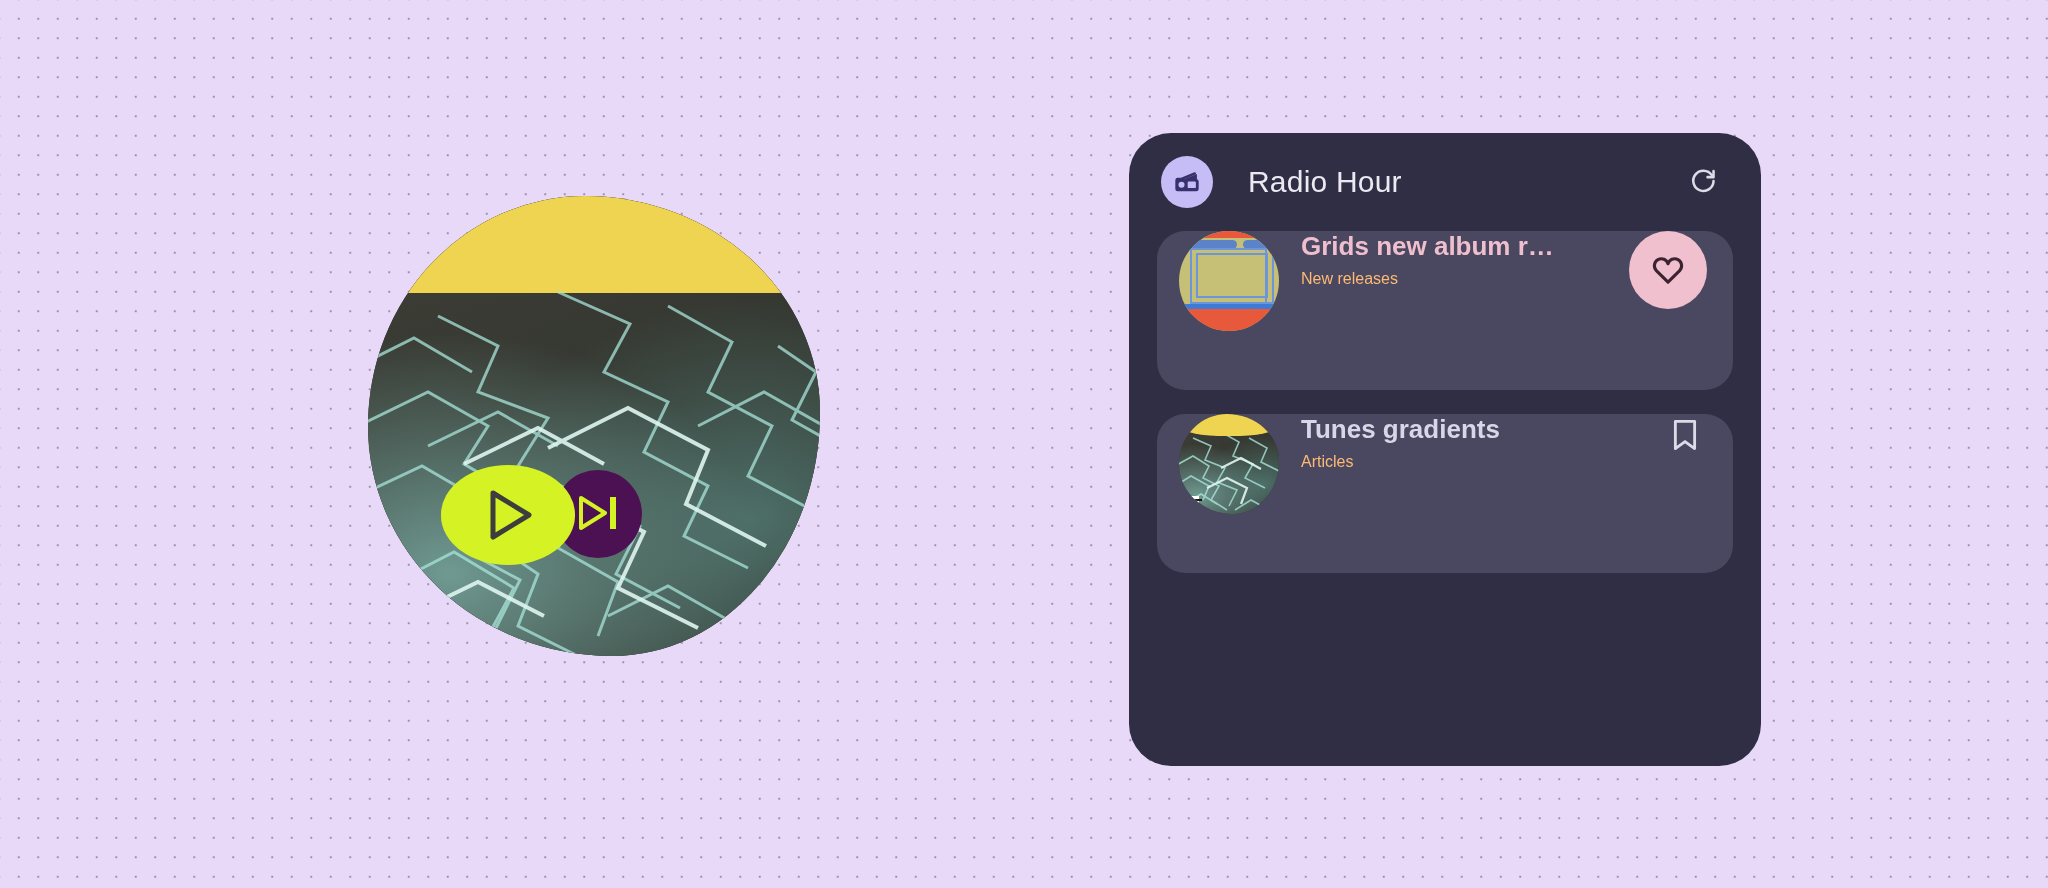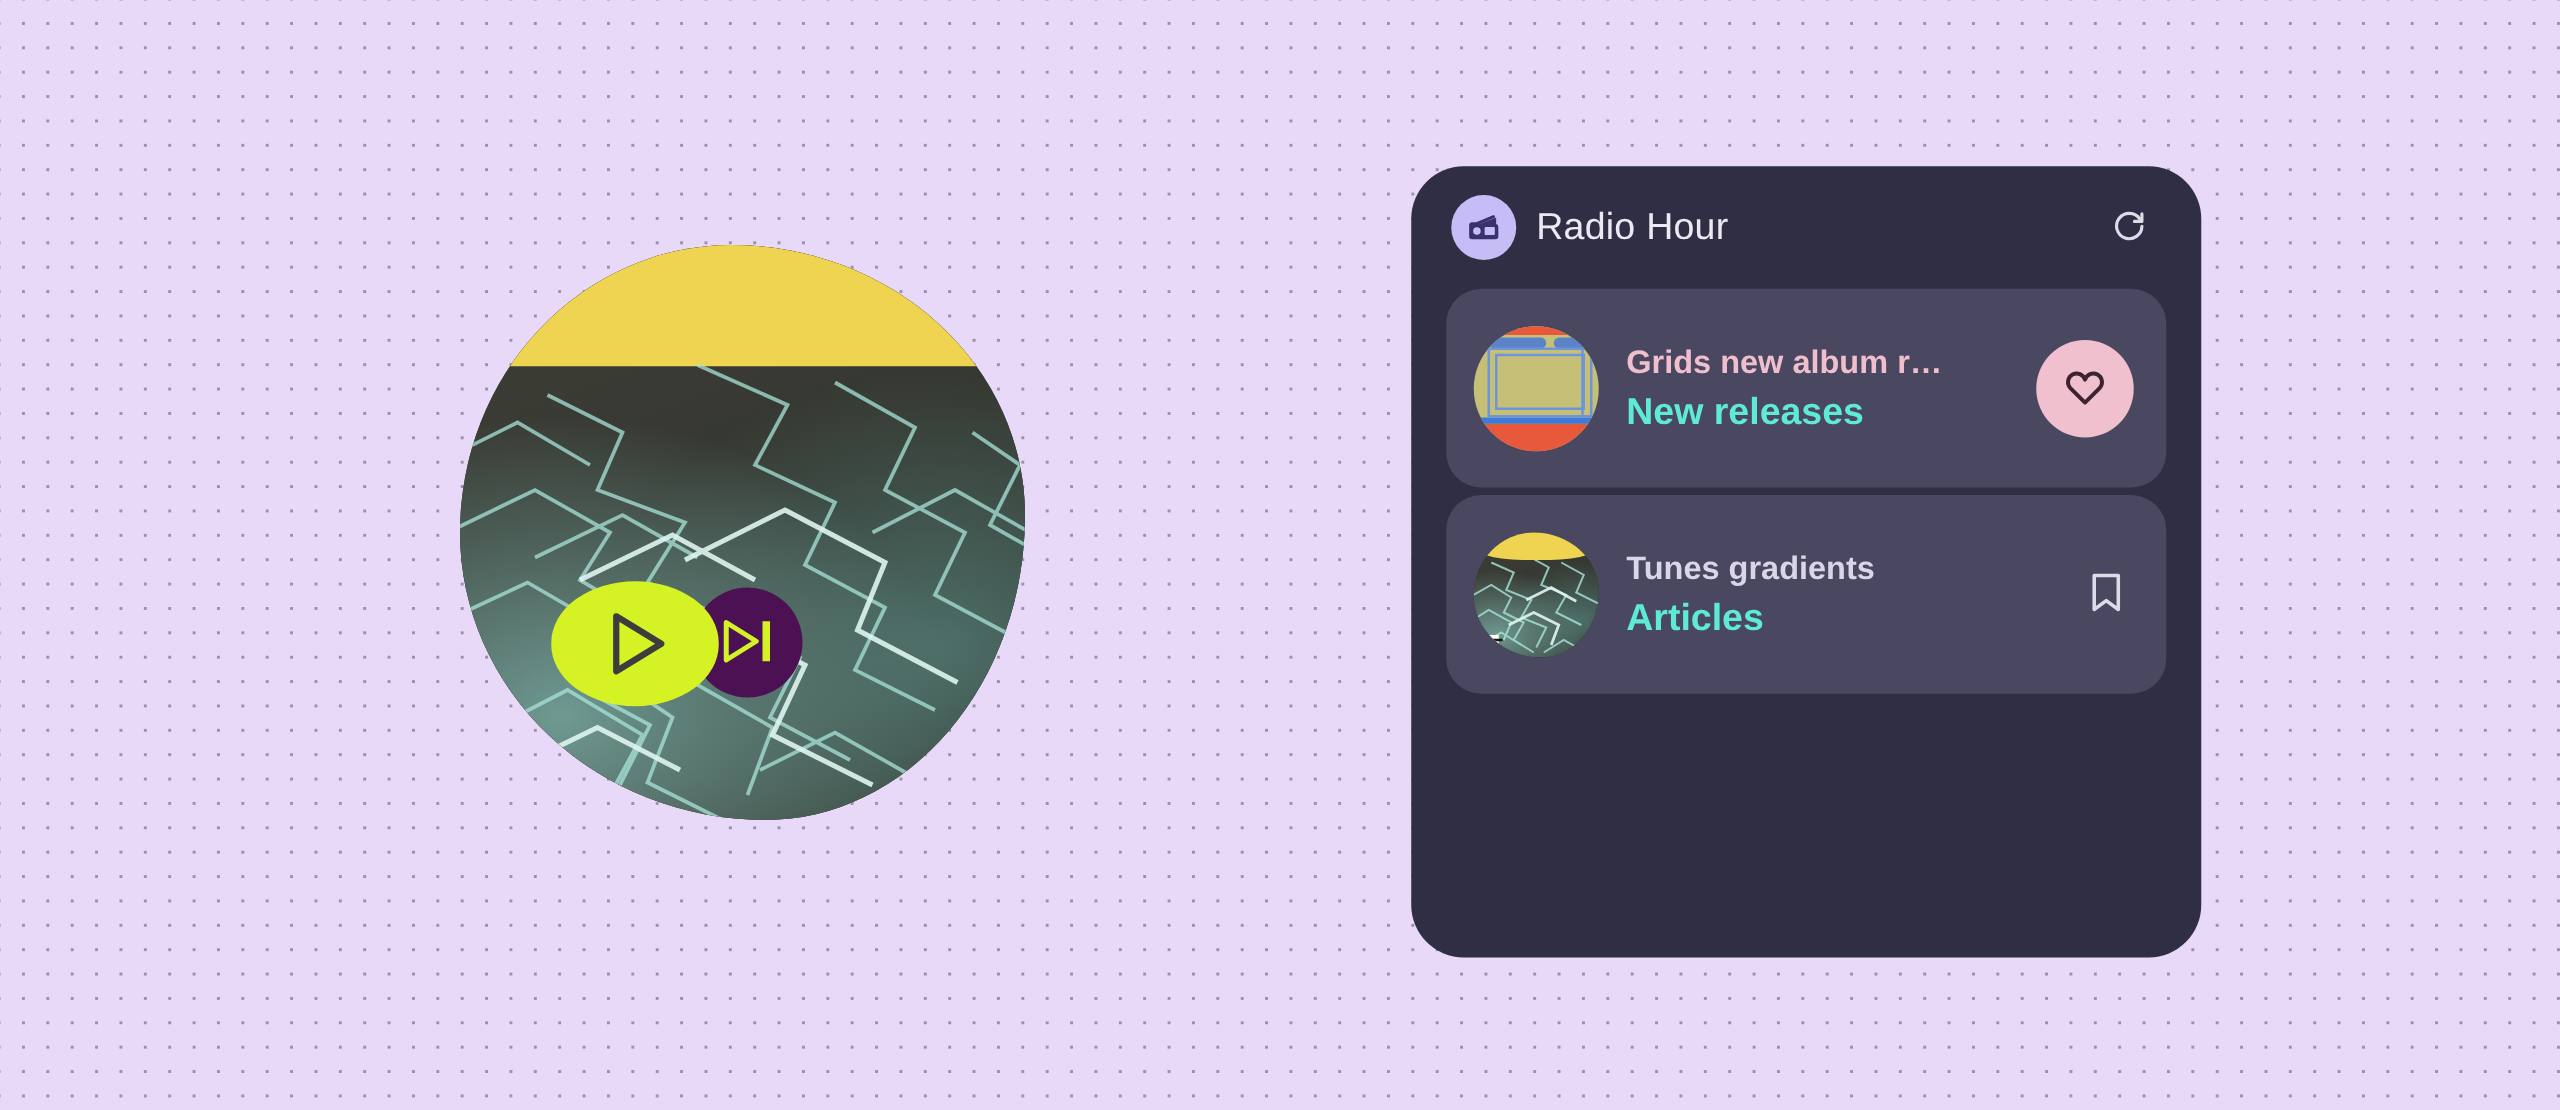--- a/index.html
+++ b/index.html
@@ -130,21 +130,21 @@
     height: 633px;
     background: #2F2E44;
     border-radius: 42px;
     padding: 0 28px;
   }
 
   #card-header {
     height: 98px;
     display: flex;
     align-items: center;
-    gap: 16px;
+    gap: 35px;
     padding: 0 8px 0 4px;
     justify-content: center;
   }
 
   #radio-badge {
     width: 52px;
     height: 52px;
     border-radius: 50%;
     background: #C6BCF6;
     display: flex;
@@ -174,24 +174,24 @@
     padding: 0;
     flex: none;
   }
 
   .radio-item {
     position: relative;
     height: 159px;
     border-radius: 28px;
     background: #4A4860;
     display: flex;
-    align-items: center;
+    align-items: flex-start;
     padding: 0 26px 0 22px;
     gap: 22px;
-    margin-bottom: 6px;
+    margin-bottom: 24px;
     cursor: pointer;
   }
 
   .item-thumb {
     width: 100px;
     height: 100px;
     flex: none;
     position: relative;
     overflow: hidden;
   }
@@ -299,23 +299,23 @@
   .item-title {
     font-size: 26px;
     font-weight: 700;
     color: #D9D6E8;
     white-space: nowrap;
     overflow: hidden;
   }
   .radio-item.is-active .item-title { color: #F0BFCE; }
 
   .item-subtitle {
-    font-size: 30px;
-    font-weight: 700;
-    color: #5eead4;
+    font-size: 16px;
+    font-weight: 400;
+    color: #fdba74;
     white-space: nowrap;
   }
 
   .item-action {
     flex: none;
     width: 44px;
     height: 44px;
     border: none;
     background: transparent;
     padding: 0;

